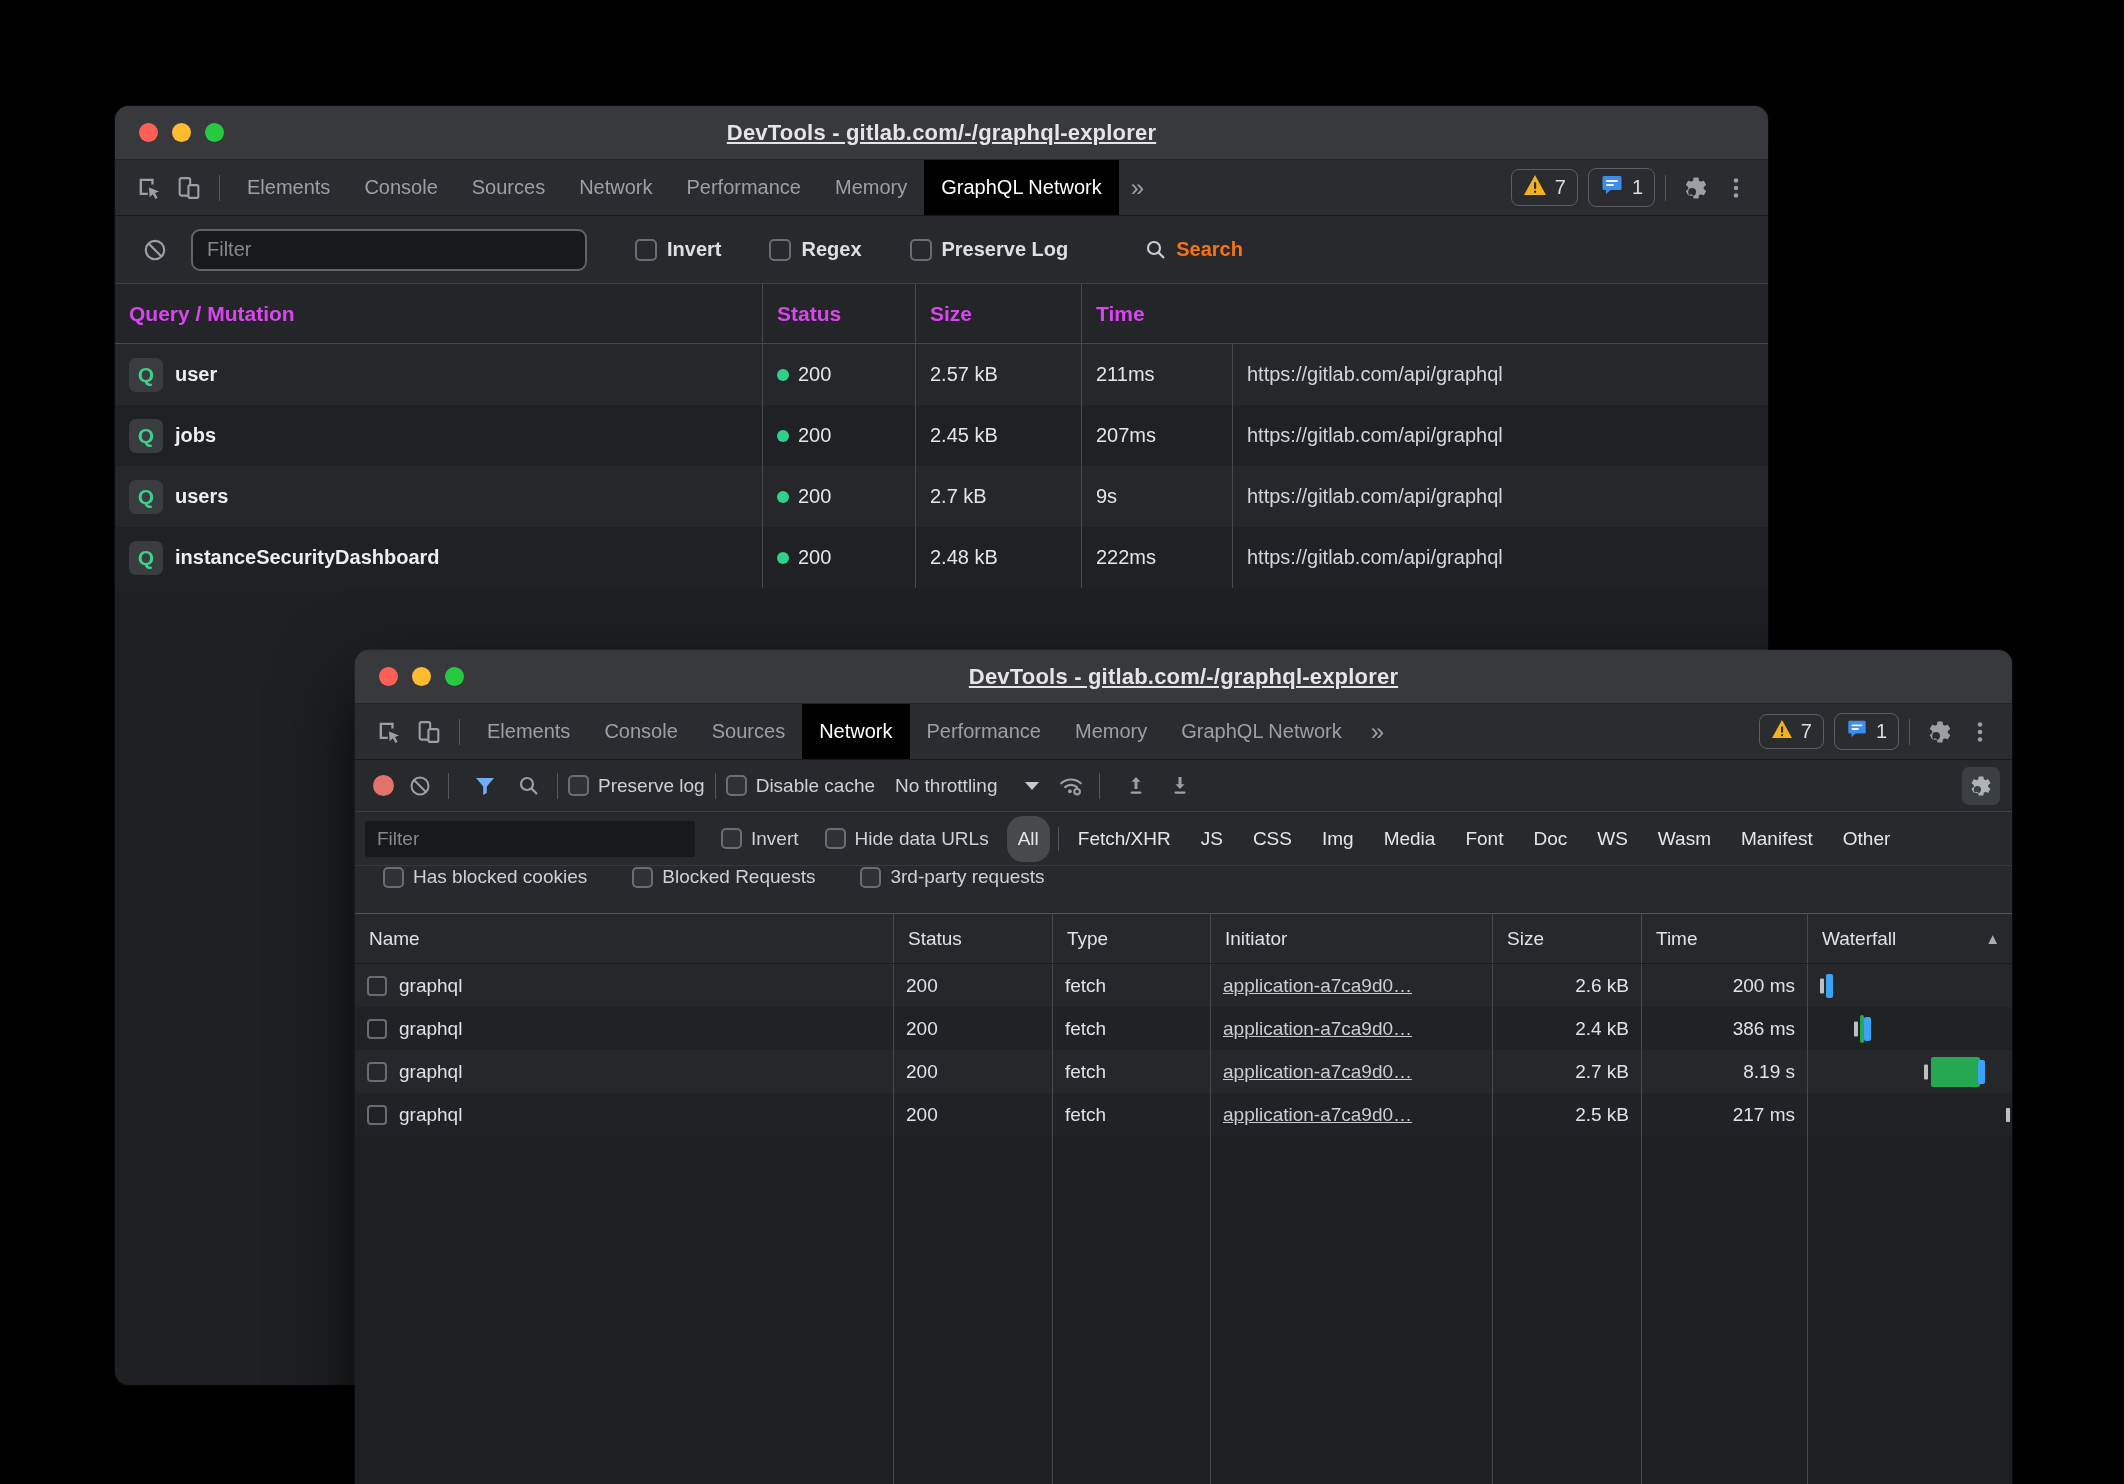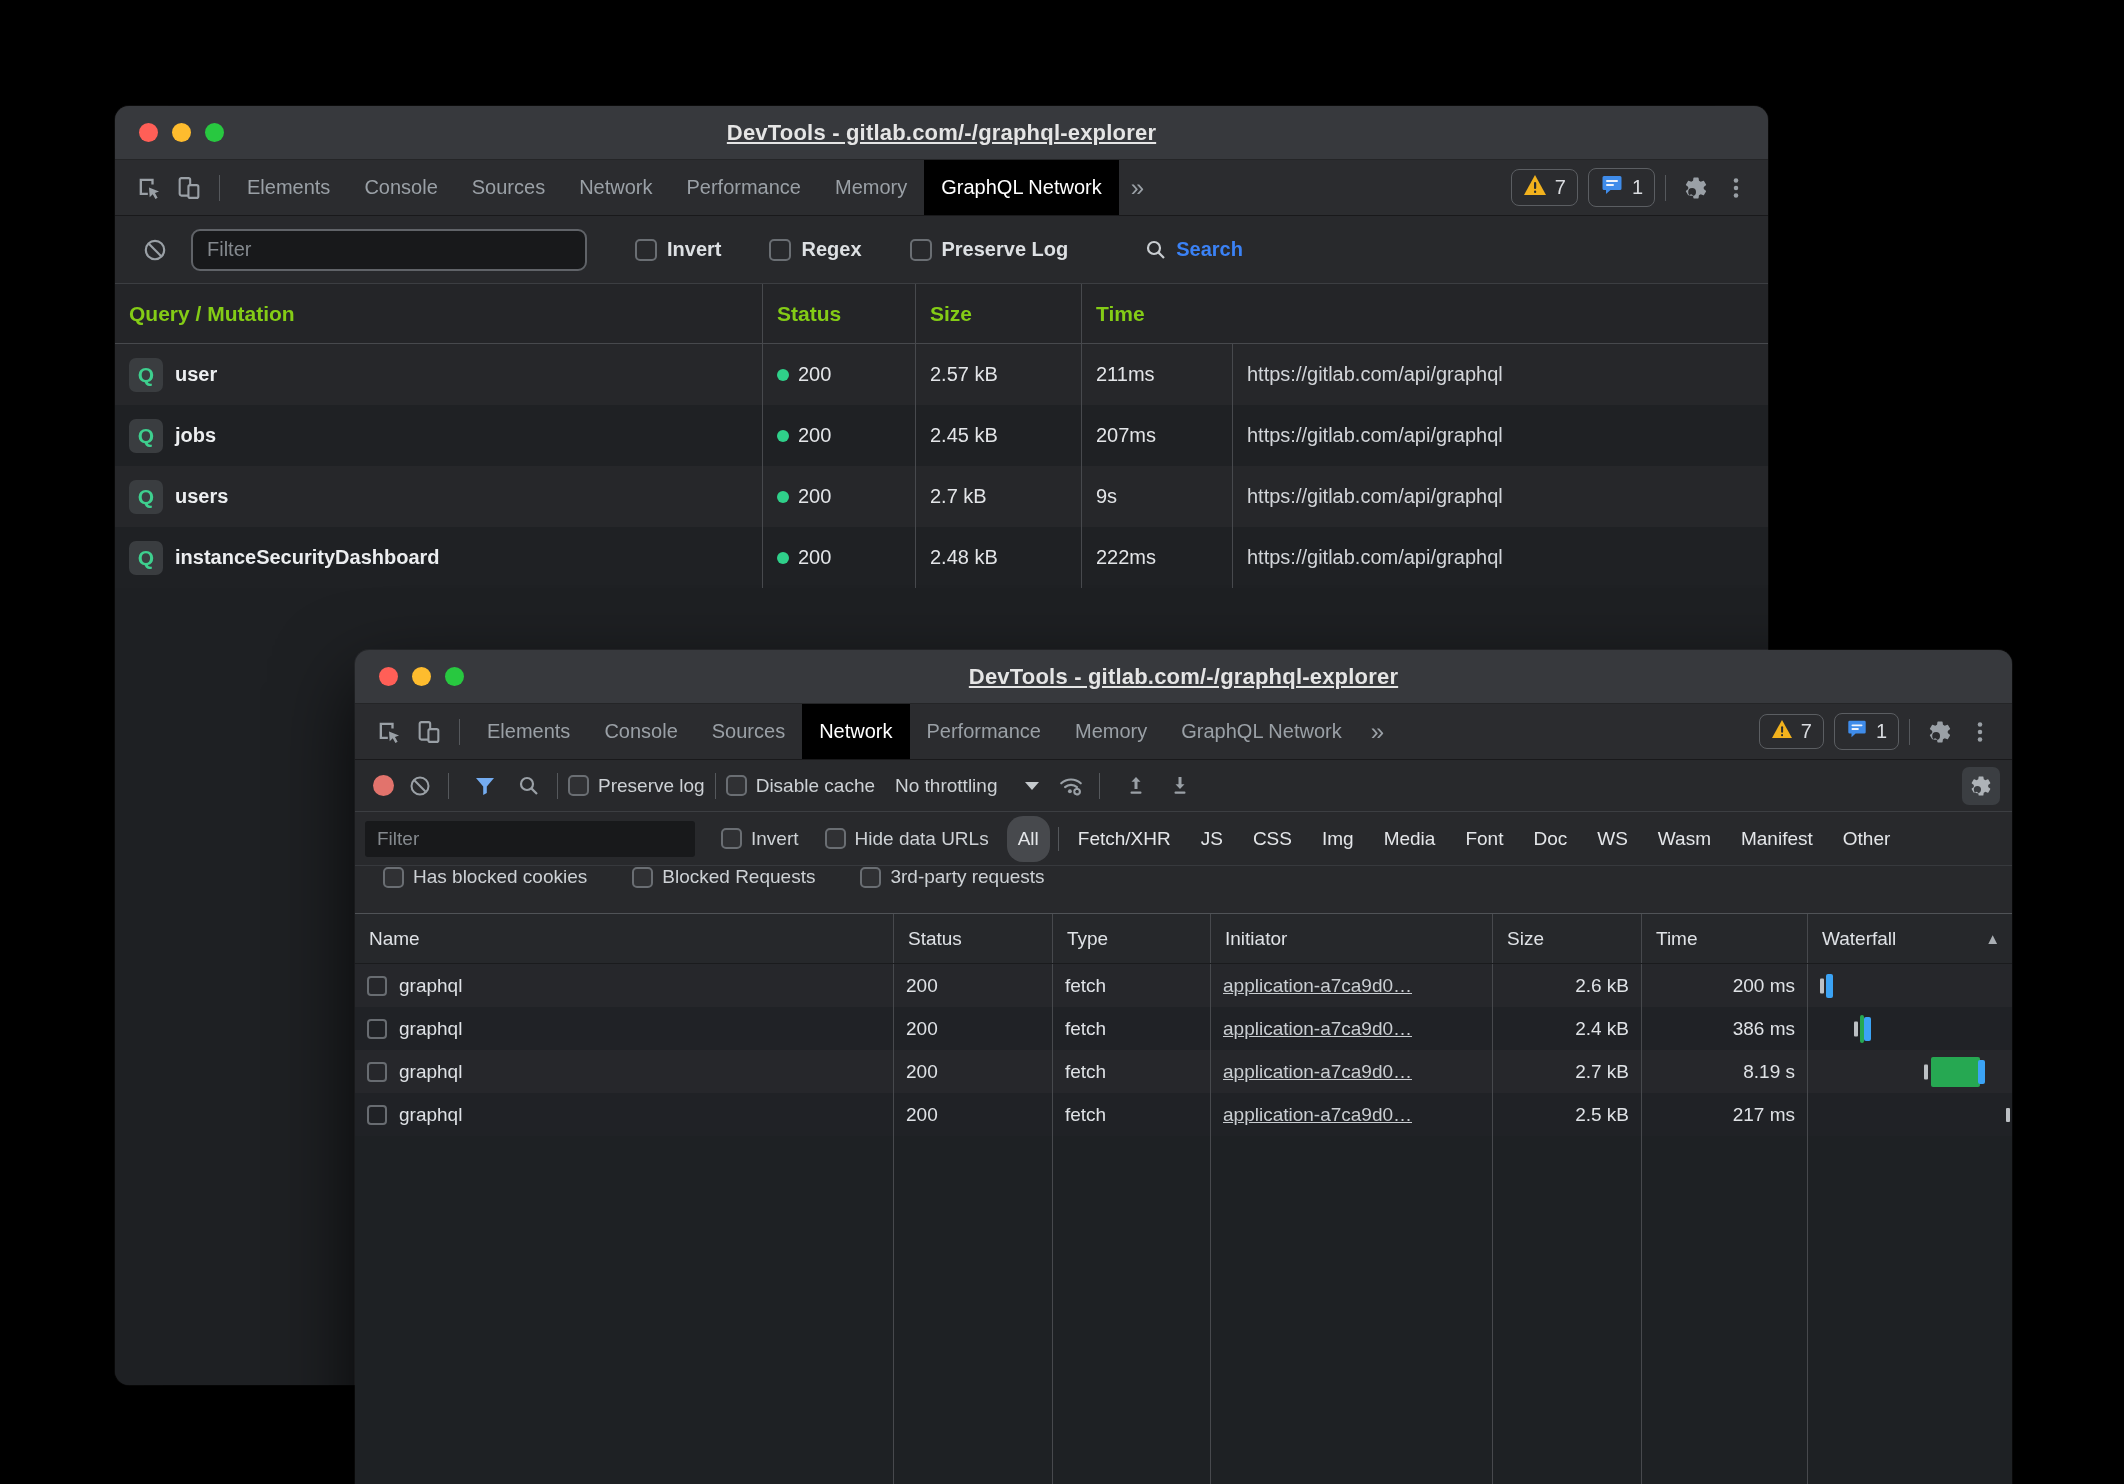--- a/index.html
+++ b/index.html
@@ -39,29 +39,29 @@
   .bw-filterrow { height:68px; background:#28292c; display:flex; align-items:center;
     padding-left:20px; border-bottom:1px solid #3c3e42; }
   .bw-filter-input { width:396px; height:42px; margin-left:16px; background:#18191b;
     border:2px solid #606368; border-radius:9px; color:#e8eaed; font-size:20px; padding:0 14px;
     font-family:"Liberation Sans", sans-serif; outline:none; }
   .bw-filter-input::placeholder { color:#84898e; }
   .chk { width:22px; height:22px; border:2px solid #6a6e73; border-radius:5px; background:transparent; flex:none; }
   .chk-group { display:flex; align-items:center; gap:10px; font-size:20px; color:#dde0e3; font-weight:600; }
   .bw-filterrow .chk-group { margin-left:48px; }
   .bw-search { display:flex; align-items:center; gap:8px; margin-left:76px; font-size:20px;
-    font-weight:600; color:#3b82f6; }
+    font-weight:600; color:#f97316; }
 
   
   .bw-grid { display:grid; grid-template-columns:647px 153px 166px 151px 1fr; }
   .cell { display:flex; align-items:center; padding:0 14px; border-left:1px solid #47494d;
     overflow:hidden; white-space:nowrap; }
   .cell.first { border-left:none; }
   .bw-header { height:60px; background:#242528; border-bottom:1px solid #47494d; }
-  .bw-header .cell { font-size:21px; font-weight:700; color:#84cc16; }
+  .bw-header .cell { font-size:21px; font-weight:700; color:#d946ef; }
   .bw-row { height:61px; }
   .bw-row.odd  { background:#26272a; }
   .bw-row.even { background:#1f2124; }
   .q-badge { width:34px; height:34px; border-radius:7px; background:#3a3d40; color:#3ecf8e;
     font-weight:700; font-size:21px; display:flex; align-items:center; justify-content:center; flex:none; }
   .bw-name { margin-left:12px; font-size:20px; font-weight:700; color:#eceef0; }
   .status-dot { width:12px; height:12px; border-radius:50%; background:#2fd08a; margin-right:9px; flex:none; }
   .bw-val { font-size:20px; color:#e3e5e8; }
   .bw-url { font-size:20px; color:#d2d5d9; }
   .bw-empty { height:797px; background:#1e2023; }

